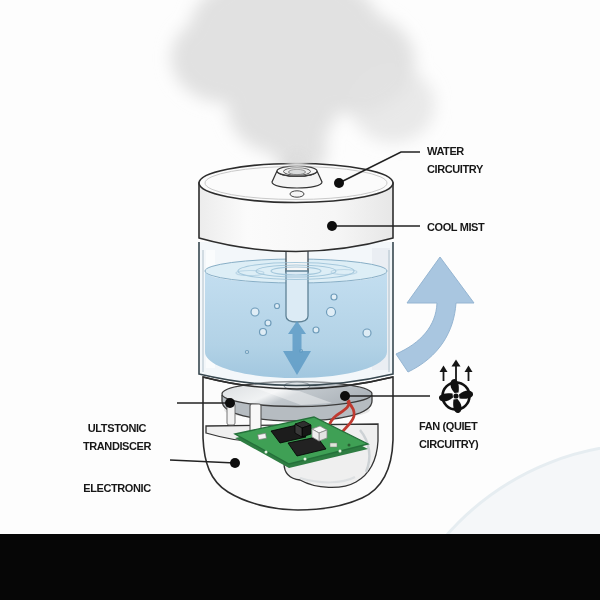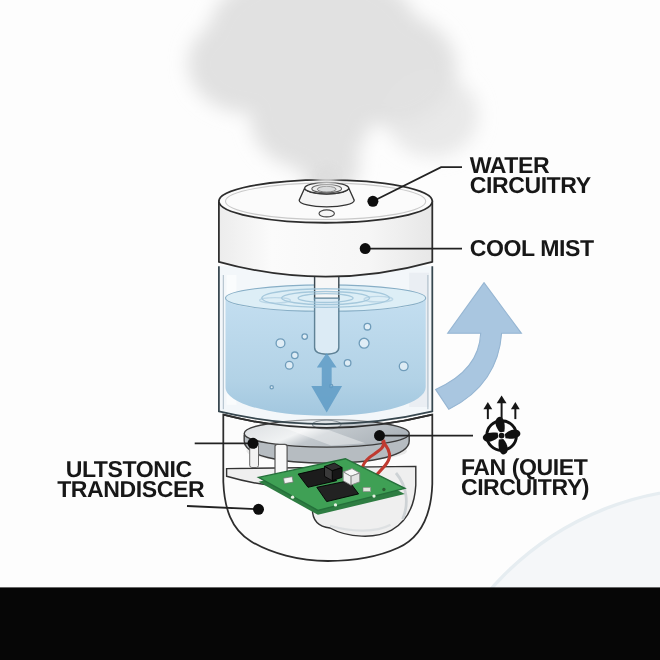--- a/index.html
+++ b/index.html
@@ -1,20 +1,20 @@
 <!DOCTYPE html>
 <html><head>
 <meta charset="utf-8">
 <style>
   html,body{margin:0;padding:0;}
   body{width:600px;height:600px;position:relative;background:#fdfdfd;overflow:hidden;
        font-family:"Liberation Sans",sans-serif;}
   #stage{position:absolute;left:0;top:0;width:600px;height:600px;}
   svg{position:absolute;left:0;top:0;}
-  .lbl{position:absolute;font-weight:700;font-size:21px;line-height:18px;
+  .lbl{position:absolute;font-weight:700;font-size:11px;line-height:18px;
        letter-spacing:-0.4px;color:#171717;white-space:nowrap;}
   .lbl.center{text-align:center;margin-top:36px;}
   #bottom-bar{position:absolute;left:0;top:534px;width:600px;height:66px;background:#060606;}
 </style>
 </head>
 <body>
 
 <div id="stage">
 
 <svg width="600" height="600" viewBox="0 0 600 600">
@@ -208,20 +208,21 @@
   <div class="lbl" style="left:427px;top:218px">
     <div>COOL MIST</div>
   </div>
 
   <div class="lbl center" style="left:52px;top:383px;width:130px">
     <div>ULTSTONIC</div>
     <div>TRANDISCER</div>
   </div>
 
   <div class="lbl center" style="left:52px;top:443px;width:130px">
+    <div>ELECTRONIC</div>
   </div>
 
   <div class="lbl" style="left:419px;top:417px">
     <div>FAN (QUIET</div>
     <div>CIRCUITRY)</div>
   </div>
 
   <div id="bottom-bar"></div>
 </div>
 

